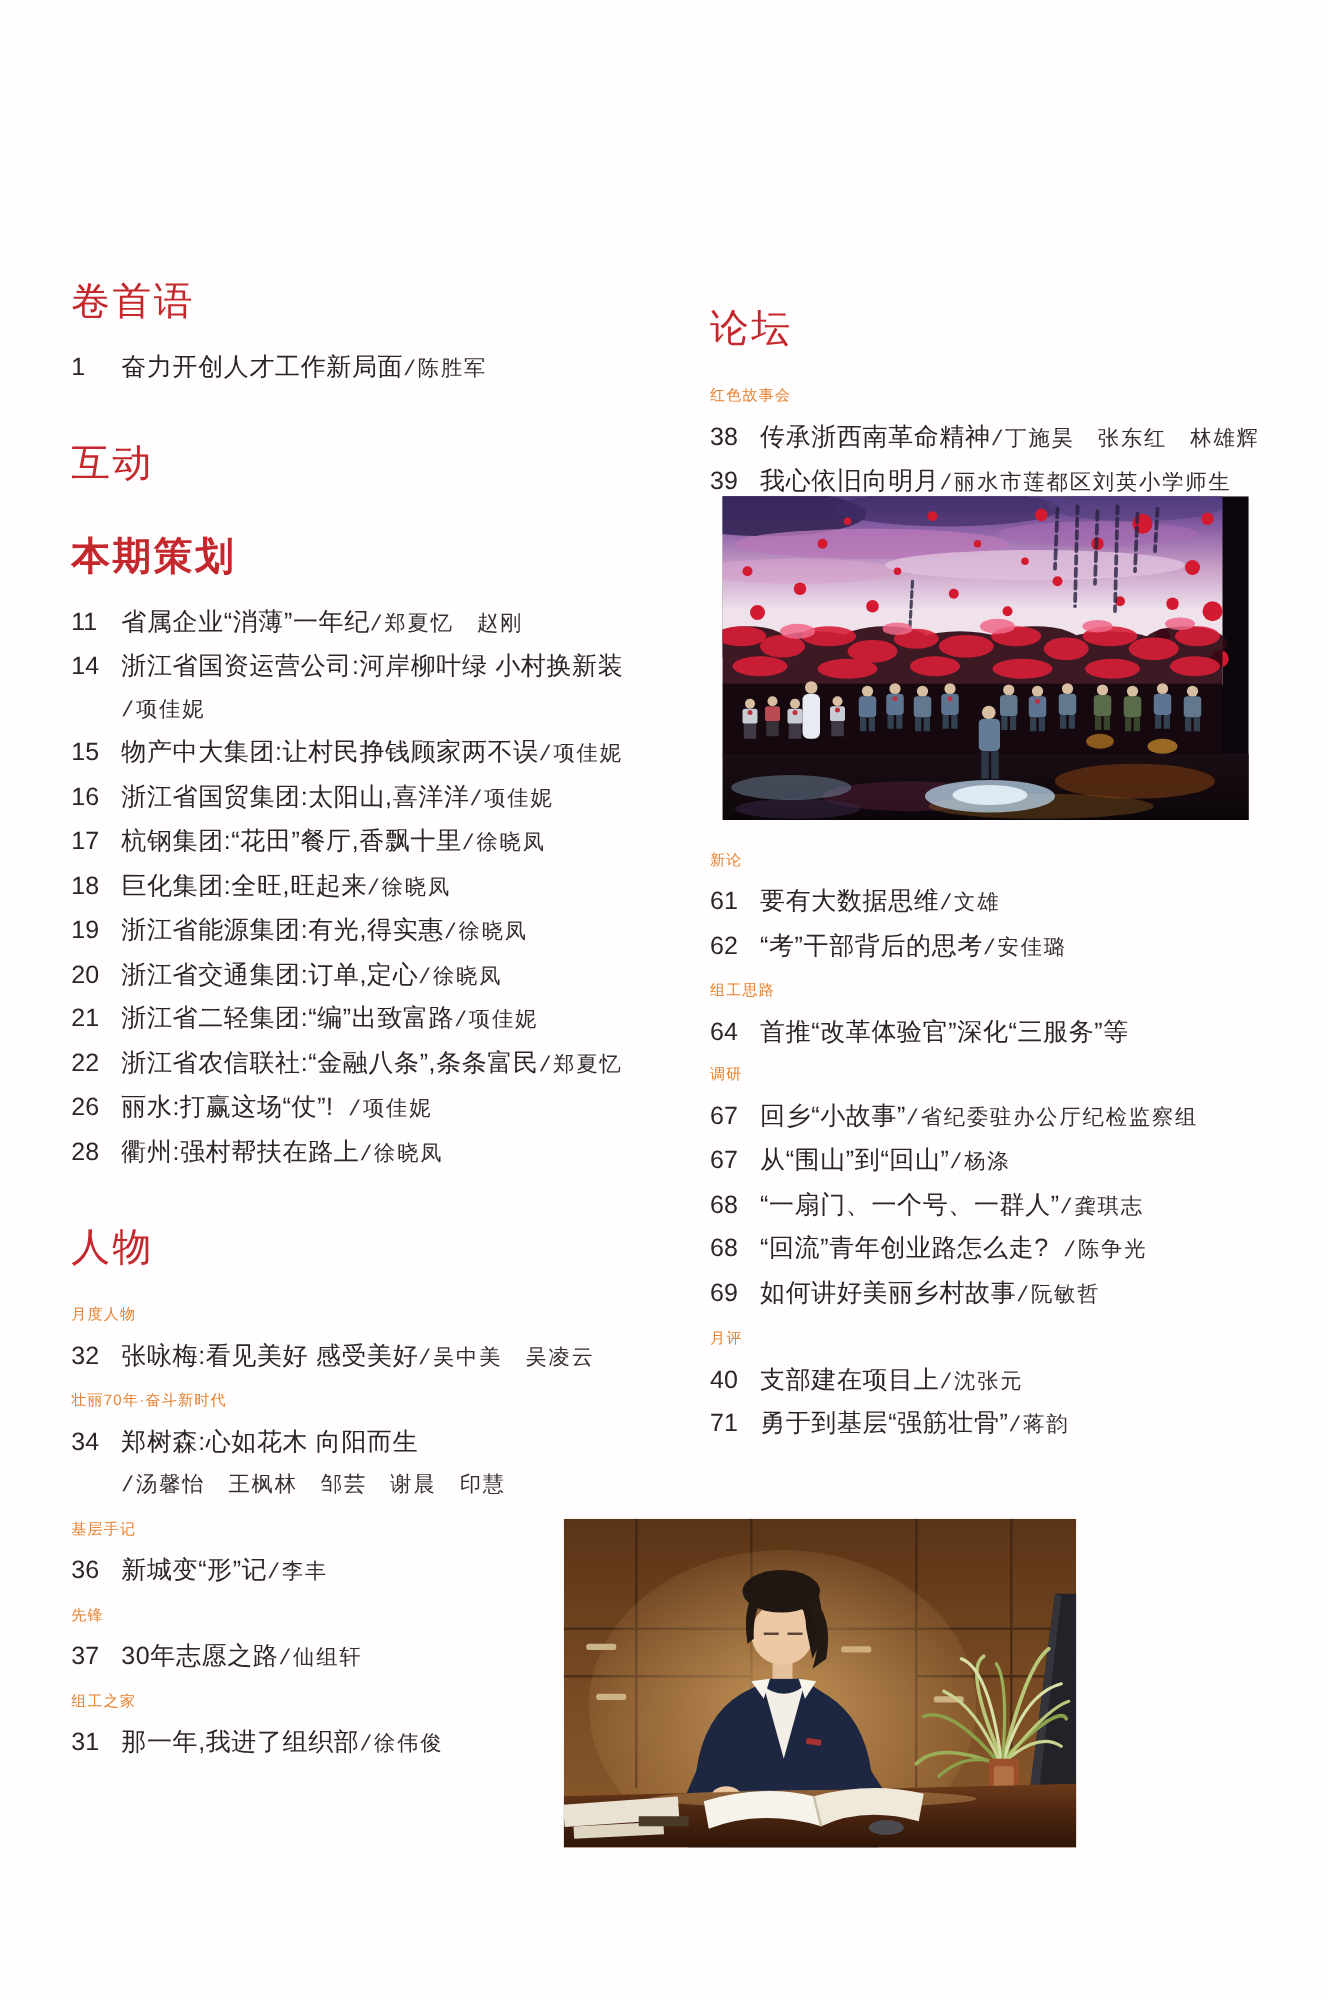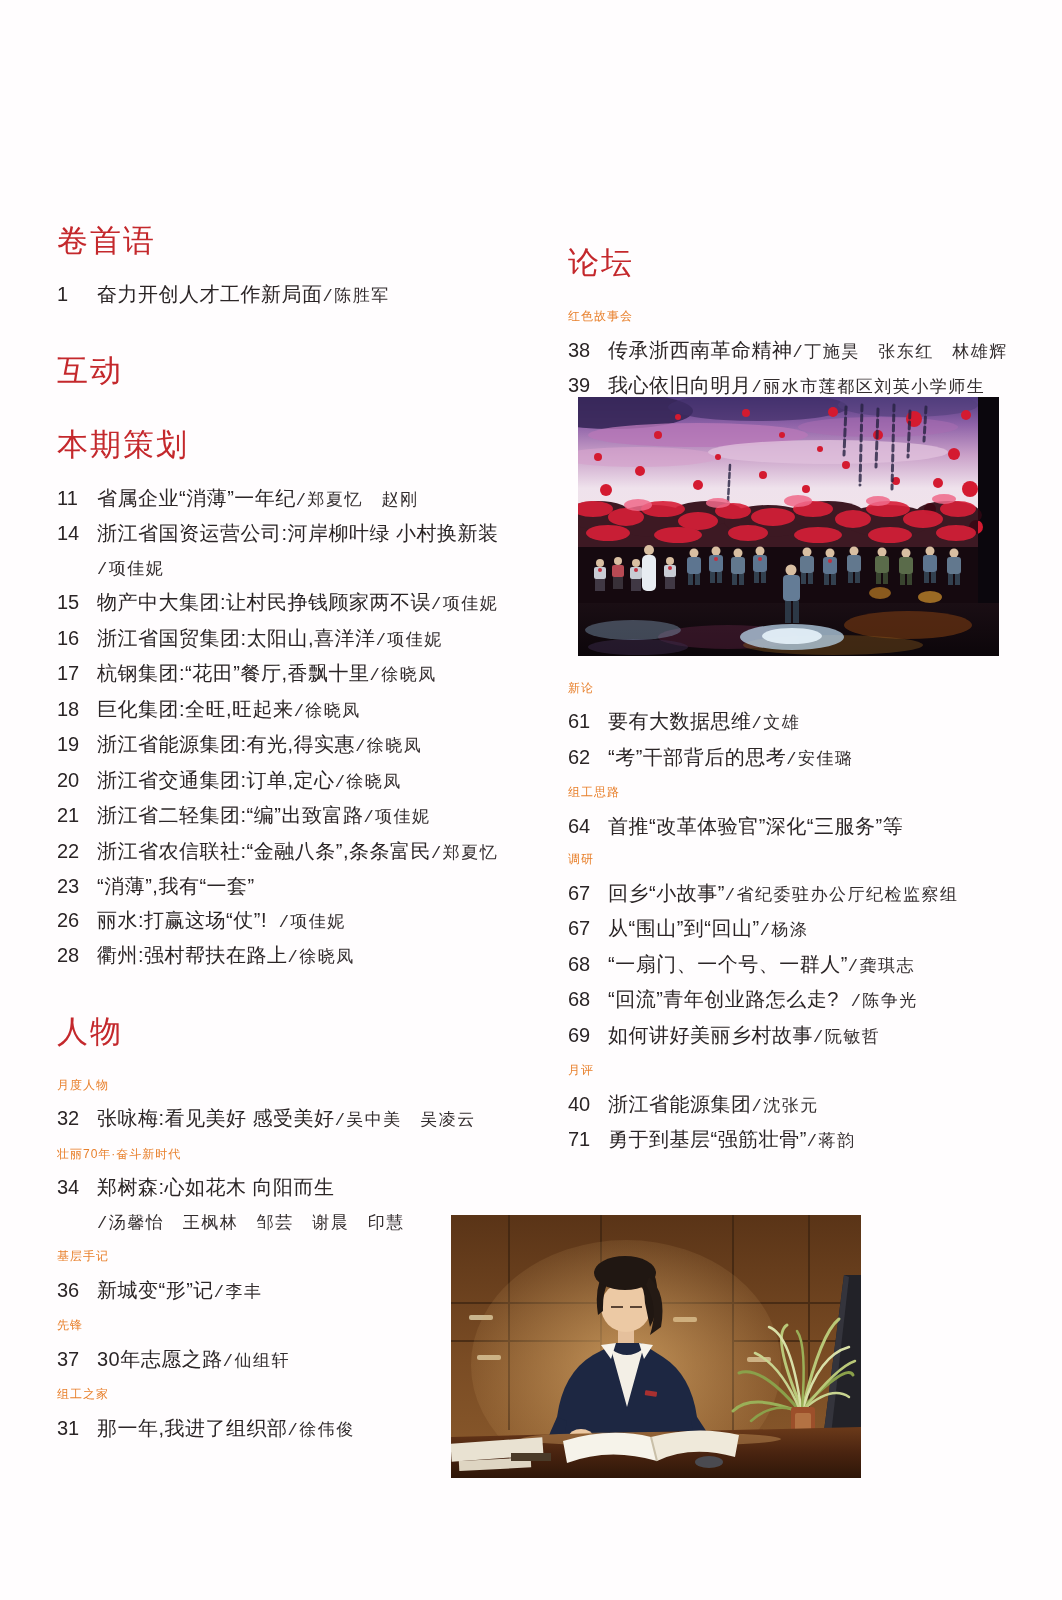--- a/index.html
+++ b/index.html
@@ -6,21 +6,21 @@
     --red:#c4282c; --orange:#e8802c; --text:#2b2526; --bg:#fffdfe;
   }
   *{box-sizing:border-box;}
   html,body{margin:0;padding:0;}
   body{width:1062px;height:1600px;background:var(--bg);font-family:"Liberation Sans",sans-serif;color:var(--text);}
   .page{position:relative;width:1062px;height:1600px;overflow:hidden;background:var(--bg);}
   .col{position:absolute;}
   .col-left{left:57px;top:224px;width:470px;}
   .col-right{left:568px;top:246px;width:450px;}
   .col-heading{font-size:31px;line-height:34px;color:var(--red);font-weight:500;letter-spacing:2px;margin:40px 0 20px 0;}
-  .col-heading.bold{font-weight:400;}
+  .col-heading.bold{font-weight:700;}
   .col .col-heading:first-child{margin-top:0;}
   .sub-label{font-size:12px;line-height:33.5px;color:var(--orange);letter-spacing:1px;white-space:nowrap;}
   .entry{font-size:20px;line-height:33.5px;color:var(--text);white-space:nowrap;}
   .entry .pg{display:inline-block;min-width:40px;}
   .entry .ttl{letter-spacing:0.5px;}
   .entry .au{font-family:Liberation Mono, monospace;font-size:17px;letter-spacing:1.5px;color:#332d2e;}
   .entry.cont{padding-left:40px;}
   figure{margin:0;padding:0;}
   .stage-photo{width:421px;height:259px;margin:-8px 0 16px 10px;}
   .portrait-photo{position:absolute;left:451px;top:1215px;width:410px;height:263px;}
@@ -40,21 +40,20 @@
       <div class="entry"><span class="pg">14</span><span class="ttl">浙江省国资运营公司:河岸柳叶绿 小村换新装</span></div>
       <div class="entry cont"><span class="au">/项佳妮</span></div>
       <div class="entry"><span class="pg">15</span><span class="ttl">物产中大集团:让村民挣钱顾家两不误</span><span class="au">/项佳妮</span></div>
       <div class="entry"><span class="pg">16</span><span class="ttl">浙江省国贸集团:太阳山,喜洋洋</span><span class="au">/项佳妮</span></div>
       <div class="entry"><span class="pg">17</span><span class="ttl">杭钢集团:“花田”餐厅,香飘十里</span><span class="au">/徐晓凤</span></div>
       <div class="entry"><span class="pg">18</span><span class="ttl">巨化集团:全旺,旺起来</span><span class="au">/徐晓凤</span></div>
       <div class="entry"><span class="pg">19</span><span class="ttl">浙江省能源集团:有光,得实惠</span><span class="au">/徐晓凤</span></div>
       <div class="entry"><span class="pg">20</span><span class="ttl">浙江省交通集团:订单,定心</span><span class="au">/徐晓凤</span></div>
       <div class="entry"><span class="pg">21</span><span class="ttl">浙江省二轻集团:“编”出致富路</span><span class="au">/项佳妮</span></div>
       <div class="entry"><span class="pg">22</span><span class="ttl">浙江省农信联社:“金融八条”,条条富民</span><span class="au">/郑夏忆</span></div>
-      <div class="entry"><span class="pg">23</span><span class="ttl">“消薄”,我有“一套”</span></div>
       <div class="entry"><span class="pg">26</span><span class="ttl">丽水:打赢这场“仗”!</span><span class="au"> /项佳妮</span></div>
       <div class="entry"><span class="pg">28</span><span class="ttl">衢州:强村帮扶在路上</span><span class="au">/徐晓凤</span></div>
       <div class="col-heading">人物</div>
       <div class="sub-label">月度人物</div>
       <div class="entry"><span class="pg">32</span><span class="ttl">张咏梅:看见美好 感受美好</span><span class="au">/吴中美　吴凌云</span></div>
       <div class="sub-label">壮丽70年·奋斗新时代</div>
       <div class="entry"><span class="pg">34</span><span class="ttl">郑树森:心如花木 向阳而生</span></div>
       <div class="entry cont"><span class="au">/汤馨怡　王枫林　邹芸　谢晨　印慧</span></div>
       <div class="sub-label">基层手记</div>
       <div class="entry"><span class="pg">36</span><span class="ttl">新城变“形”记</span><span class="au">/李丰</span></div>
@@ -296,21 +295,21 @@
       <div class="entry"><span class="pg">62</span><span class="ttl">“考”干部背后的思考</span><span class="au">/安佳璐</span></div>
       <div class="sub-label">组工思路</div>
       <div class="entry"><span class="pg">64</span><span class="ttl">首推“改革体验官”深化“三服务”等</span></div>
       <div class="sub-label">调研</div>
       <div class="entry"><span class="pg">67</span><span class="ttl">回乡“小故事”</span><span class="au">/省纪委驻办公厅纪检监察组</span></div>
       <div class="entry"><span class="pg">67</span><span class="ttl">从“围山”到“回山”</span><span class="au">/杨涤</span></div>
       <div class="entry"><span class="pg">68</span><span class="ttl">“一扇门、一个号、一群人”</span><span class="au">/龚琪志</span></div>
       <div class="entry"><span class="pg">68</span><span class="ttl">“回流”青年创业路怎么走?</span><span class="au"> /陈争光</span></div>
       <div class="entry"><span class="pg">69</span><span class="ttl">如何讲好美丽乡村故事</span><span class="au">/阮敏哲</span></div>
       <div class="sub-label">月评</div>
-      <div class="entry"><span class="pg">40</span><span class="ttl">浙江省能源集团</span><span class="au">/沈张元</span></div>
+      <div class="entry"><span class="pg">40</span><span class="ttl">支部建在项目上</span><span class="au">/沈张元</span></div>
       <div class="entry"><span class="pg">71</span><span class="ttl">勇于到基层“强筋壮骨”</span><span class="au">/蒋韵</span></div>
     </div>
 
   <figure class="portrait-photo">
     <svg viewBox="0 0 410 263" width="410" height="263">
       <defs>
         <linearGradient id="wood" x1="0" y1="0" x2="0" y2="1">
           <stop offset="0" stop-color="#5a3417"></stop>
           <stop offset="0.55" stop-color="#7a4c24"></stop>
           <stop offset="1" stop-color="#8a5a2c"></stop>

